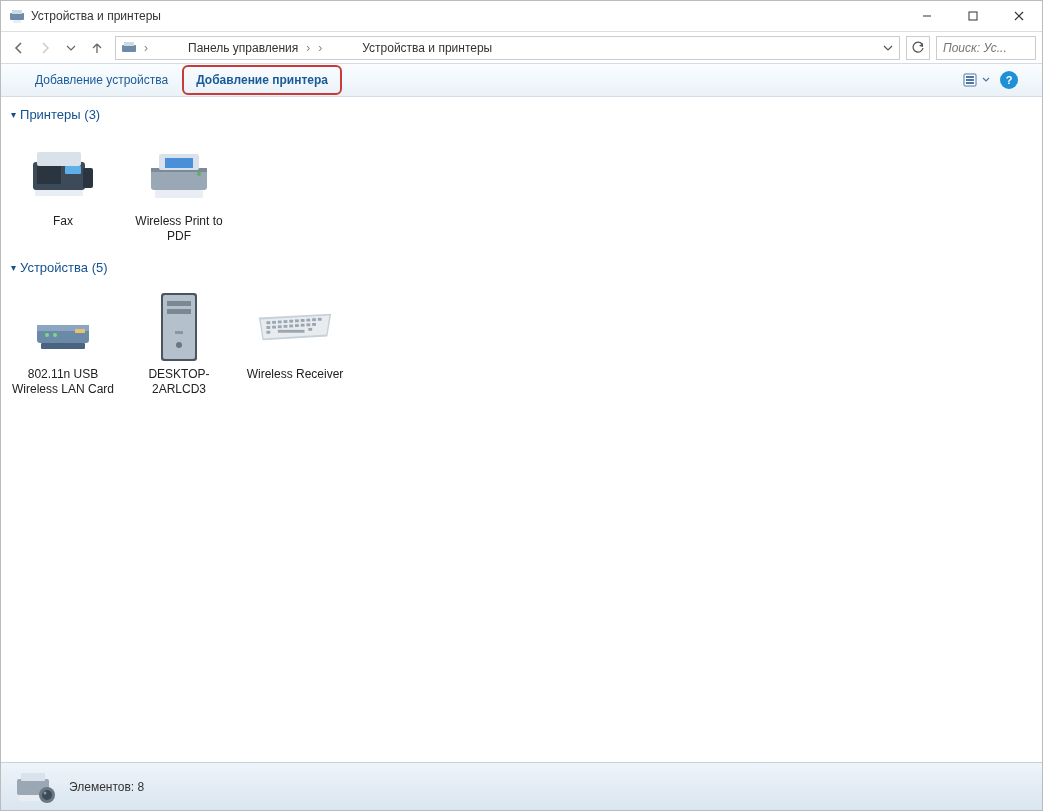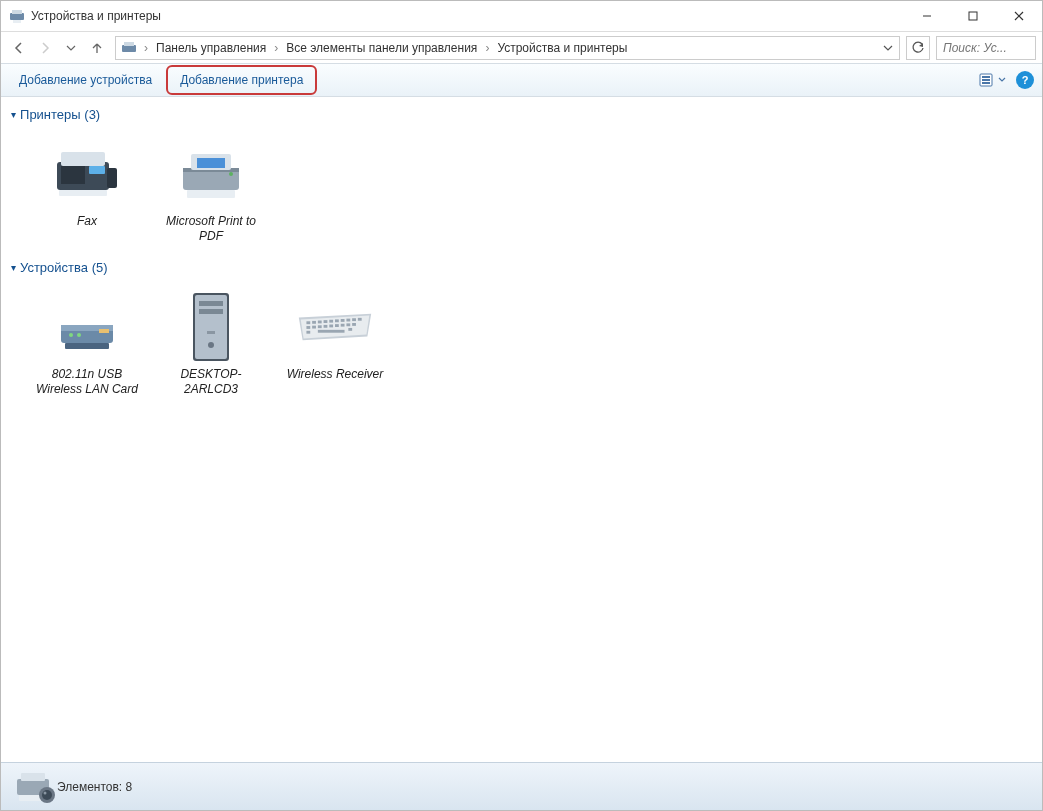--- a/index.html
+++ b/index.html
@@ -8,38 +8,38 @@
 .titlebar .appicon { width: 16px; height: 16px; margin-right: 6px; }
 .titlebar .title { flex: 1; font-size: 12px; color: #333; }
 .winbtns { display: flex; }
 .winbtn { width: 46px; height: 30px; display: flex; align-items: center; justify-content: center; color: #333; }
 .navbar { height: 32px; display: flex; align-items: center; padding: 0 6px; gap: 2px; border-top: 1px solid #ddd; }
 .navbtn { width: 24px; height: 24px; display: flex; align-items: center; justify-content: center; color: #555; border-radius: 2px; }
 .navbtn.disabled { color: #bbb; }
 .breadcrumbs { flex: 1; height: 24px; border: 1px solid #ccc; display: flex; align-items: center; padding: 0 2px; margin: 0 4px; background: #fff; font-size: 12px; }
 .bcicon { width: 18px; height: 18px; margin: 0 2px; display:flex;align-items:center;justify-content:center;}
 .bcsep { color: #888; padding: 0 4px; }
-.bcitem { color: #333; padding: 2px 4px; }
+.bcitem { color: #333; padding: 2px 4px; margin-left: 32px; }
 .bcchev { margin-left: auto; padding-right:4px; color:#555;}
 .refreshbtn { width: 24px; height: 24px; display: flex; align-items: center; justify-content: center; border: 1px solid #ccc; margin-right: 4px; }
 .searchbox { width: 100px; height: 24px; border: 1px solid #ccc; padding: 4px 6px; font-size: 12px; color: #888; font-style: italic; }
-.toolbar { height: 34px; background: linear-gradient(#fafdff, #eaf2f8); border-top: 1px solid #d5dde4; border-bottom: 1px solid #d5dde4; display: flex; align-items: center; padding: 0 8px; gap: 4px; }
+.toolbar { height: 34px; background: linear-gradient(#fafdff, #eaf2f8); border-top: 1px solid #d5dde4; border-bottom: 1px solid #d5dde4; display: flex; align-items: center; padding: 0 24px; gap: 4px; }
 .toolbtn { padding: 4px 10px; font-size: 12px; color: #1a5a99; border-radius: 2px; }
-.toolbtn.highlight { border: 2px solid #c93a3a; border-radius: 6px; padding: 6px 12px; }
+.toolbtn.highlight { border: 2px solid #c93a3a; border-radius: 6px; padding: 6px 12px; font-weight: bold; }
 .toolright { margin-left: auto; display: flex; align-items: center; gap: 10px; }
 .viewbtn { display: flex; align-items: center; gap: 3px; }
 .helpbtn { width: 18px; height: 18px; background: #1e90d8; border-radius: 50%; color: #fff; display: flex; align-items: center; justify-content: center; font-size: 11px; font-weight: bold; }
 .content { flex: 1; overflow-y: auto; padding: 6px 0; }
 .grouphdr { display: flex; align-items: center; padding: 4px 10px; color: #15518f; font-size: 13px; gap: 4px; }
 .grouphdr .chev { font-size: 10px; }
-.itemgrid { display: flex; flex-wrap: wrap; padding: 6px 0 6px 28px; gap: 8px; font-style: italic; }
+.itemgrid { display: flex; flex-wrap: wrap; padding: 6px 0 6px 4px; gap: 0; }
 .item { width: 116px; display: flex; flex-direction: column; align-items: center; padding: 6px 2px; text-align: center; font-size: 12px; color: #222; }
 .item .iconwrap { width: 80px; height: 72px; display: flex; align-items: center; justify-content: center; margin-bottom: 4px; }
 .item .label { line-height: 1.25; }
-.statusbar { height: 48px; background: linear-gradient(#eef4fa, #d9e5f0); border-top: 1px solid #c5d2de; display: flex; align-items: center; padding: 9px 12px; gap: 0; }
+.statusbar { height: 48px; background: linear-gradient(#eef4fa, #d9e5f0); border-top: 1px solid #c5d2de; display: flex; align-items: center; padding: 9px 12px; gap: 12px; }
 .statusicon { width: 44px; height: 36px; }
 .statuslabel { font-size: 12px; color: #333; }
 
 svg { display: block; }
 </style>
 </head>
 <body>
 
 <div class="titlebar">
   <span class="appicon">
@@ -94,21 +94,20 @@
   <div class="breadcrumbs">
     <span class="bcicon">
         <svg width="16" height="16" viewBox="0 0 16 16">
           <rect x="1" y="5" width="14" height="7" rx="1" fill="#6d8aa8"></rect>
           <rect x="3" y="2" width="10" height="4" fill="#cdd9e3"></rect>
         </svg>
       </span>
     <span class="bcsep">›</span>
     <span class="bcitem">Панель управления</span>
     <span class="bcsep">›</span>
-    <span class="bcitem">Все элементы панели управления</span>
     <span class="bcsep">›</span>
     <span class="bcitem">Устройства и принтеры</span>
     <span class="bcchev">
         <svg width="10" height="10">
           <path d="M1 3 L5 7 L9 3" fill="none" stroke="#555" stroke-width="1.2"></path>
         </svg>
       </span>
   </div>
   <div class="refreshbtn">
       <svg width="14" height="14" viewBox="0 0 14 14">
@@ -162,21 +161,21 @@
       <div class="iconwrap">
         <svg width="72" height="60" viewBox="0 0 72 60">
             <rect x="8" y="24" width="56" height="22" rx="3" fill="#9aa8b5"></rect>
             <rect x="8" y="24" width="56" height="4" fill="#7b8a97"></rect>
             <rect x="16" y="10" width="40" height="16" rx="2" fill="#d9e2ea"></rect>
             <rect x="22" y="14" width="28" height="10" fill="#4a90d8"></rect>
             <rect x="12" y="46" width="48" height="8" rx="1" fill="#e8eef3"></rect>
             <circle cx="56" cy="30" r="2" fill="#5db060"></circle>
           </svg>
       </div>
-      <div class="label">Microsoft Print to PDF</div>
+      <div class="label">Wireless Print to PDF</div>
     </div>
   </div>
 
   <div class="grouphdr">
     <span class="chev">▾</span>
     <span><span>Устройства</span> (<span>5</span>)</span>
   </div>
   <div class="itemgrid">
     <div class="item">
       <div class="iconwrap">

